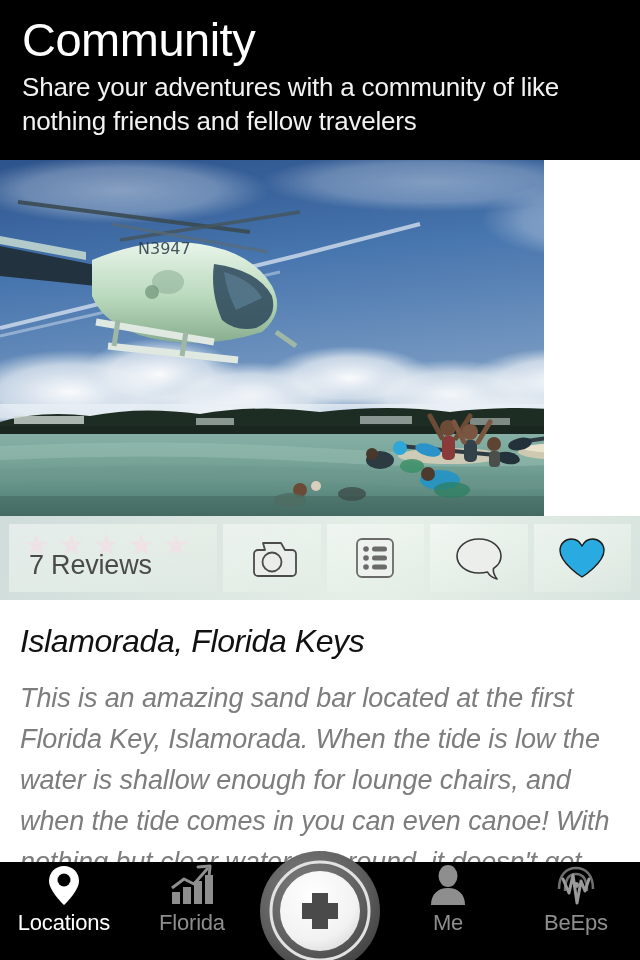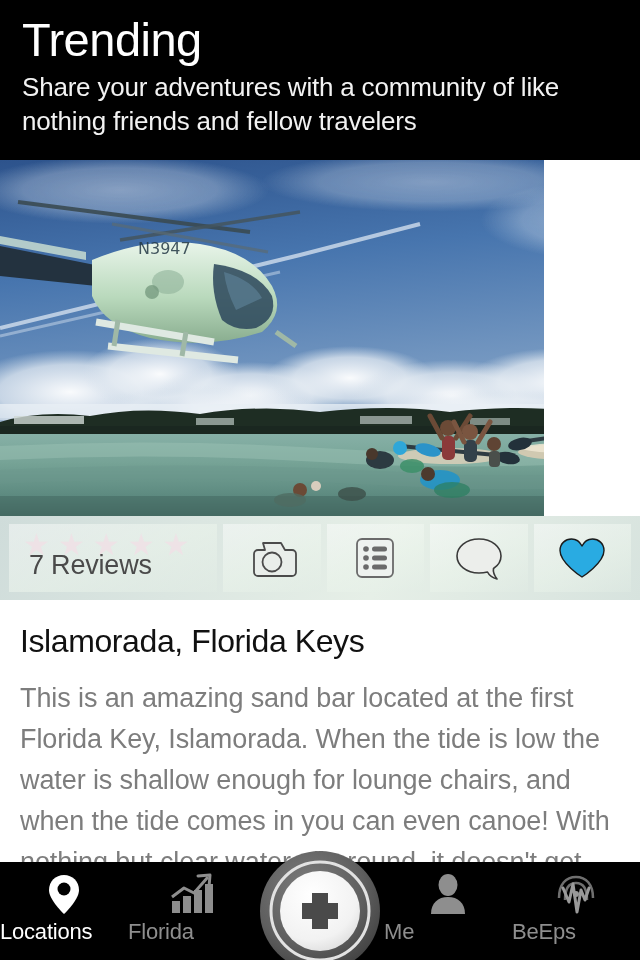--- a/index.html
+++ b/index.html
@@ -113,20 +113,21 @@
   
   .content {
     position: absolute;
     left: 0; top: 600px;
     width: 640px;
     height: 262px;
     background: #ffffff;
     box-sizing: border-box;
     padding: 22px 20px 0 20px;
     overflow: hidden;
+    font-style: italic;
   }
   .place-title {
     font-size: 32px;
     line-height: 38px;
     color: #111;
     font-weight: 400;
     margin: 0 0 18px 0;
     letter-spacing: -0.4px;
     white-space: nowrap;
   }
@@ -146,22 +147,22 @@
     height: 98px;
     background: #000;
     display: flex;
     align-items: flex-start;
   }
   .tab {
     flex: 1 1 0;
     height: 98px;
     display: flex;
     flex-direction: column;
+    align-items: center;
     justify-content: flex-start;
-    padding-top: 9px;
     box-sizing: border-box;
   }
   .tab-icon {
     height: 46px;
     display: flex;
     align-items: center;
     justify-content: center;
   }
   .tab-label {
     font-size: 22px;
@@ -182,21 +183,21 @@
     height: 124px;
     z-index: 20;
   }
 </style>
 </head>
 <body>
 
 <div id="app">
 
   <div class="header">
-    <div class="header-title">Trending</div>
+    <div class="header-title">Community</div>
     <div class="header-sub">Share your adventures with a community of like nothing friends and fellow travelers</div>
   </div>
 
   <div class="photo">
     <svg viewBox="0 0 640 356" xmlns="http://www.w3.org/2000/svg">
       <defs>
         <linearGradient id="skyGrad" x1="0" y1="0" x2="0.25" y2="1">
           <stop offset="0%" stop-color="#2d538c"></stop>
           <stop offset="45%" stop-color="#4775ae"></stop>
           <stop offset="100%" stop-color="#7d9ec4"></stop>

